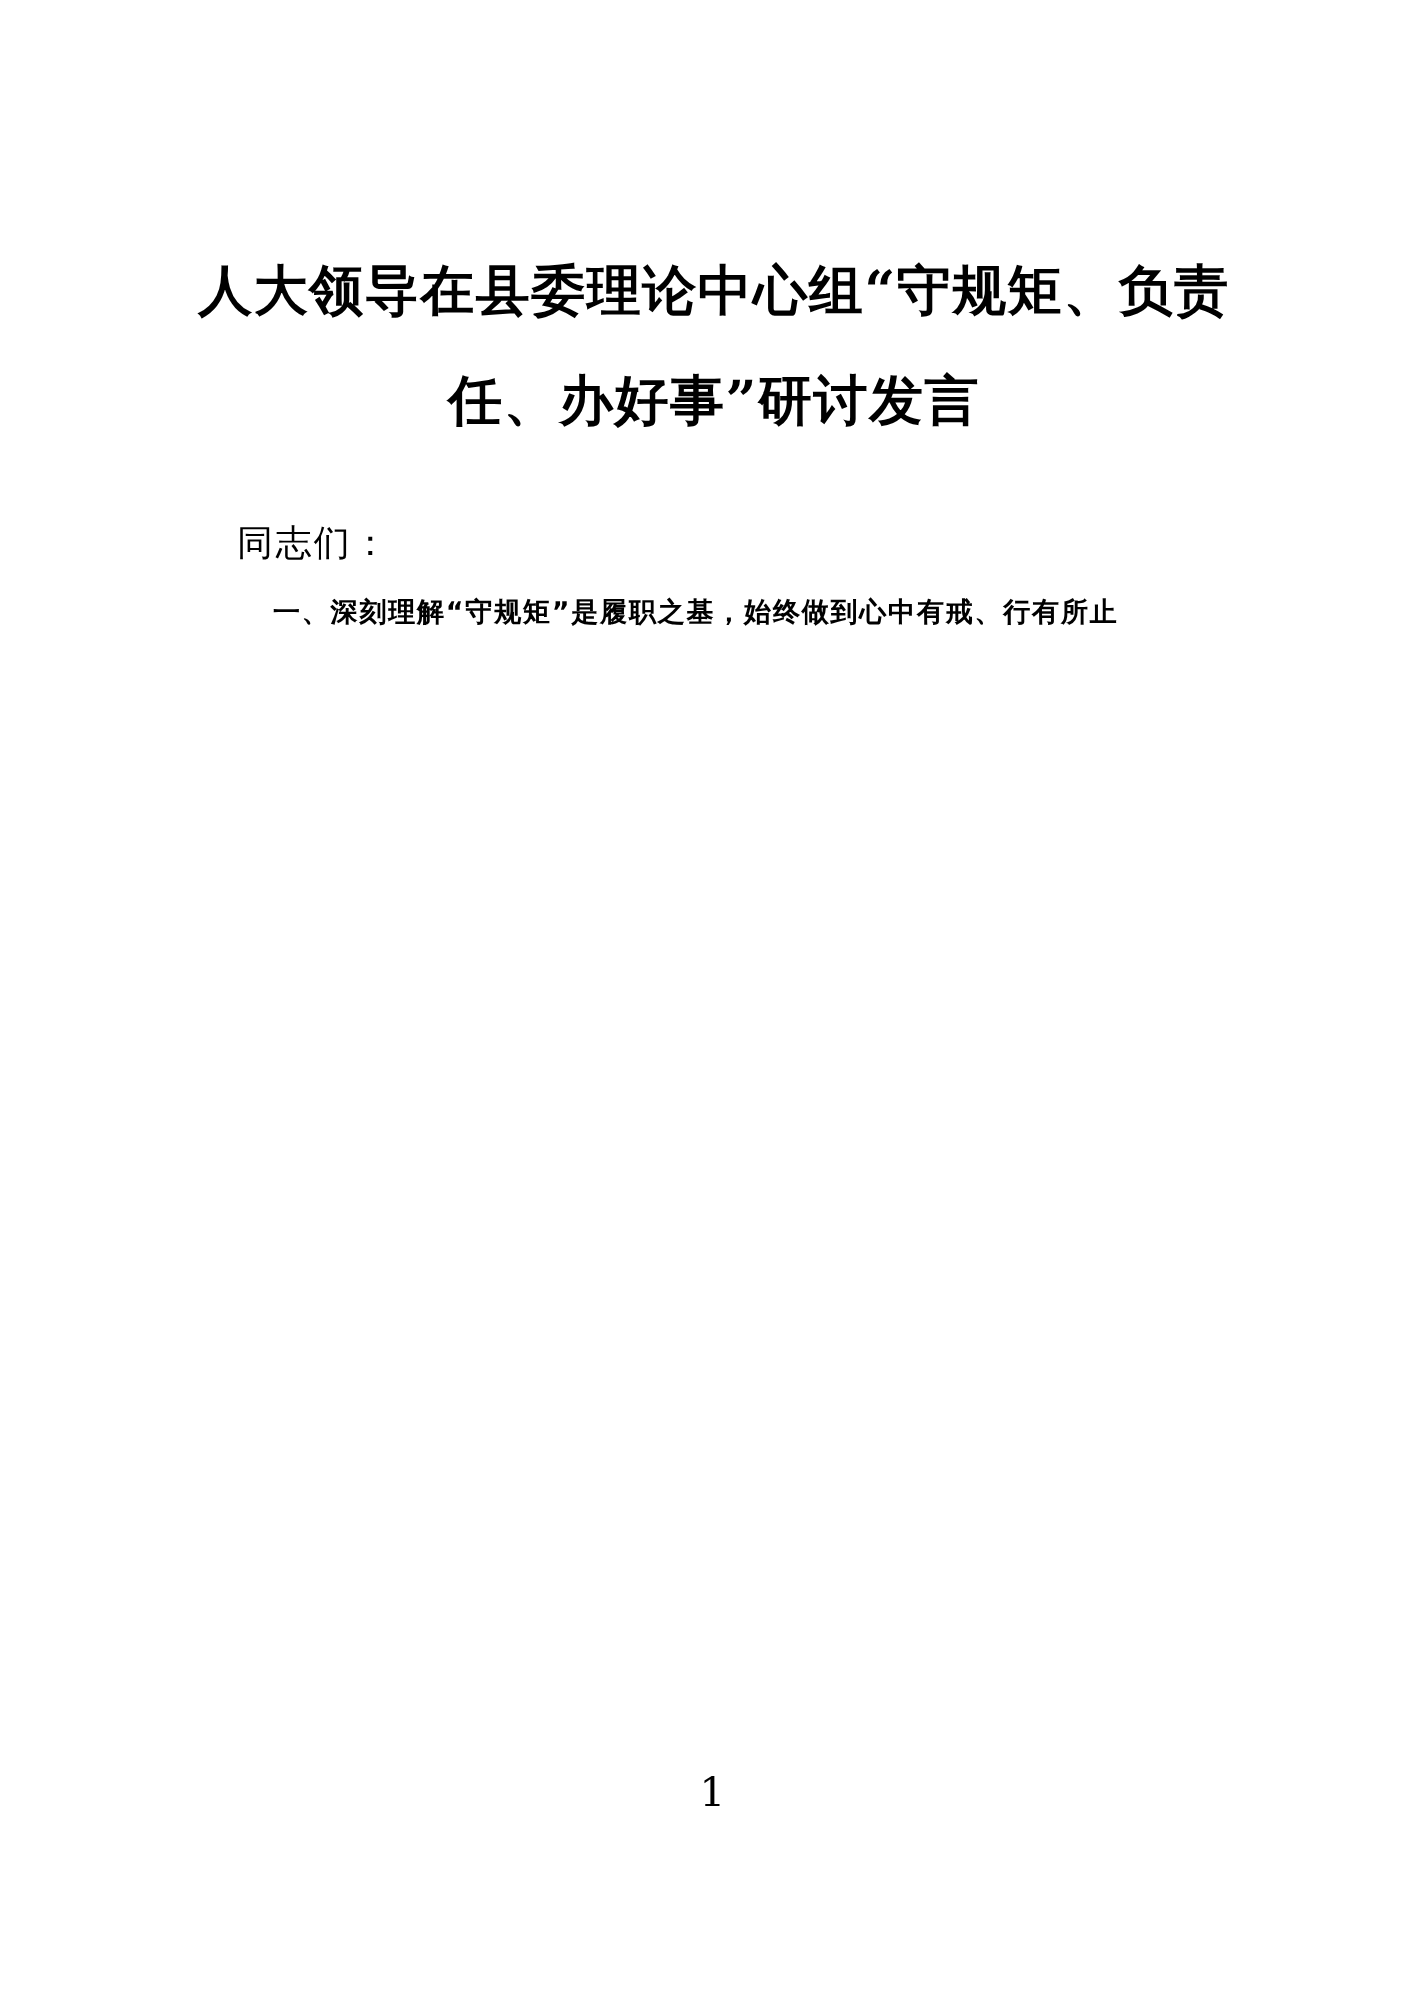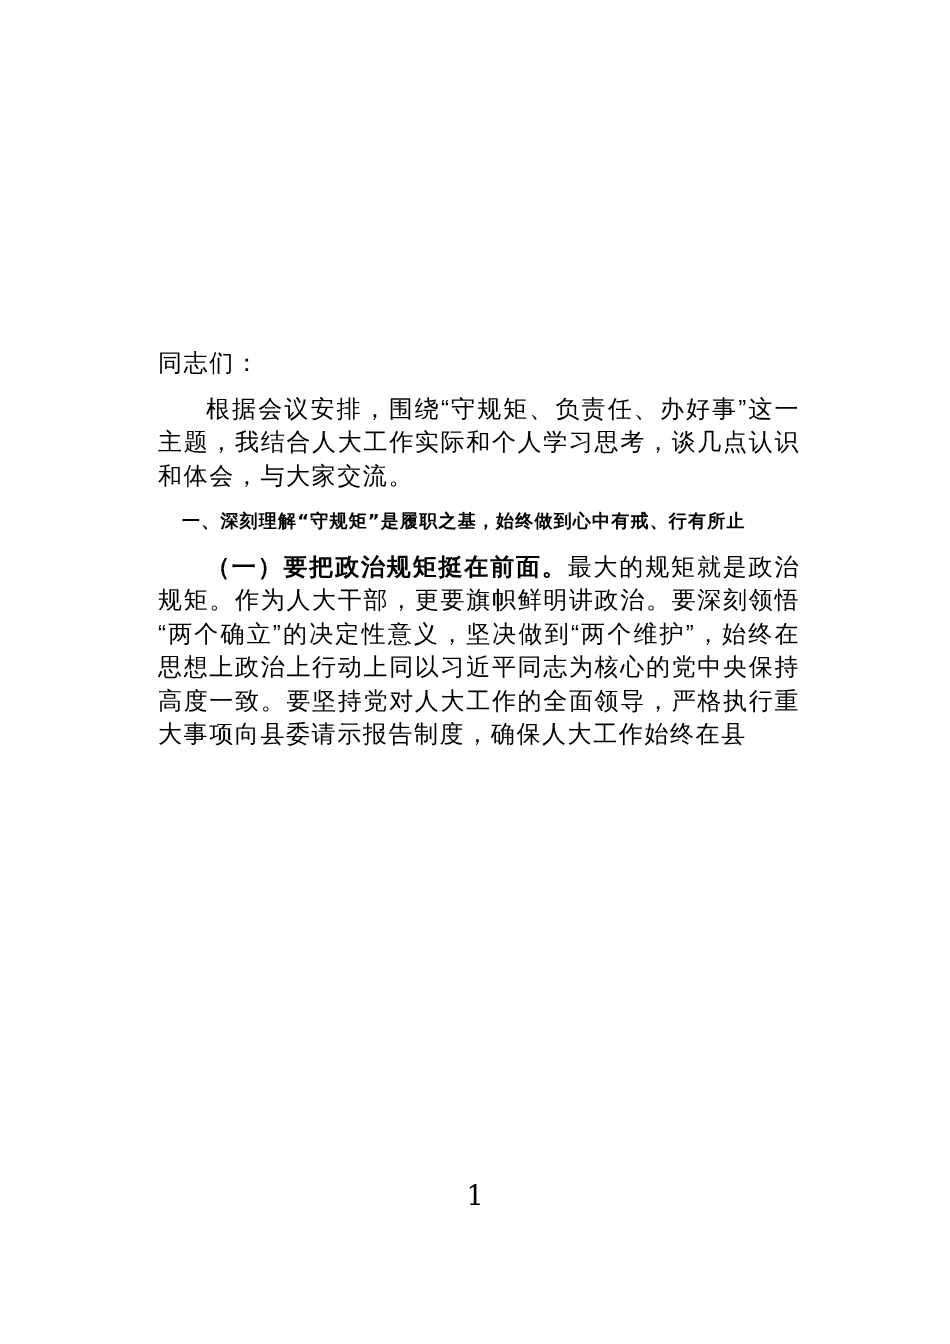--- a/index.html
+++ b/index.html
@@ -71,30 +71,29 @@
     font-size: 27px;
     line-height: 32px;
     color: #000000;
   }
 </style>
 </head>
 <body>
 
 <div class="page">
 
+  <h1 class="doc-title">人大领导在县委理论中心组“守规矩、负责任、办好事”研讨发言</h1>
 
   <div class="doc-body">
 
     <p class="para">同志们：</p>
 
-    <p class="para indent">根据会议安排，围绕“守规矩、负责任、办好事”这一主题，我结合人大工作实际和个人学习思考，谈几点认识和体会，与大家交流。</p>
 
 
     <h2 class="section-heading">一、深刻理解“守规矩”是履职之基，始终做到心中有戒、行有所止</h2>
 
 
-    <p class="para indent"><span class="lead-bold">（一）要把政治规矩挺在前面。</span><span>最大的规矩就是政治规矩。作为人大干部，更要旗帜鲜明讲政治。要深刻领悟“两个确立”的决定性意义，坚决做到“两个维护”，始终在思想上政治上行动上同以习近平同志为核心的党中央保持高度一致。要坚持党对人大工作的全面领导，严格执行重大事项向县委请示报告制度，确保人大工作始终在县</span></p>
 
   </div>
 
   <div class="page-footer">1</div>
 
 </div>
 
 </body></html>

